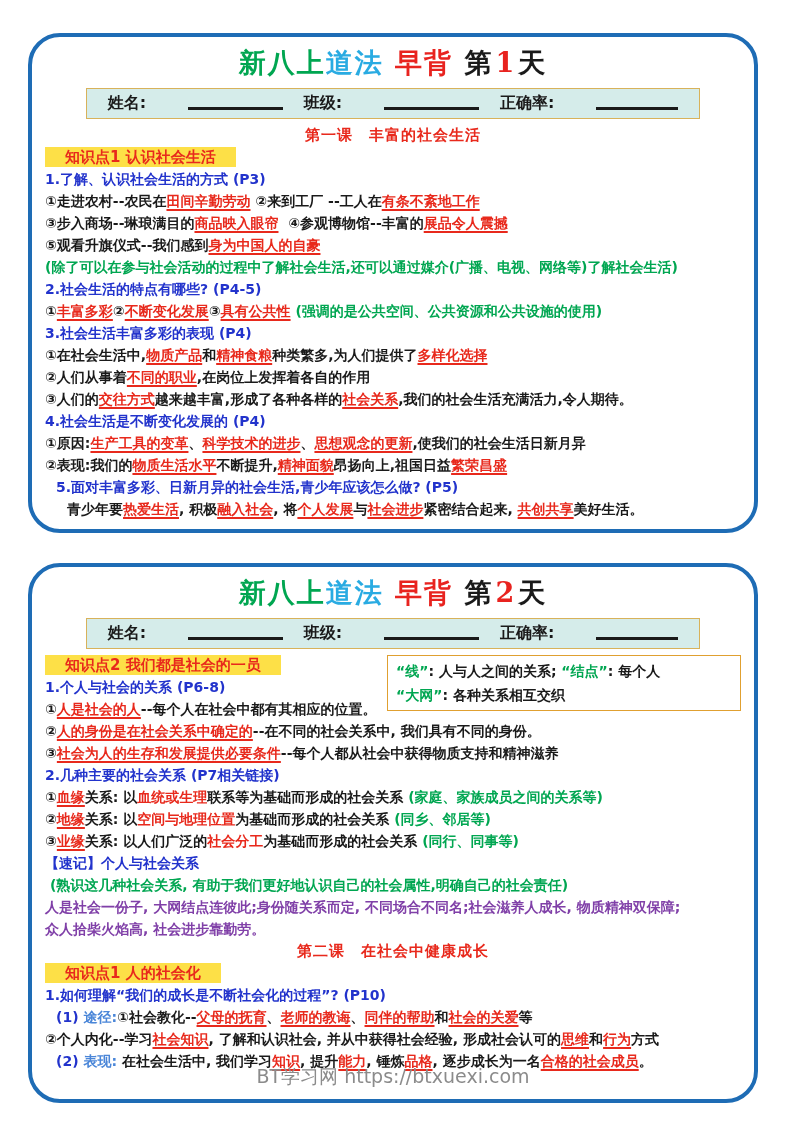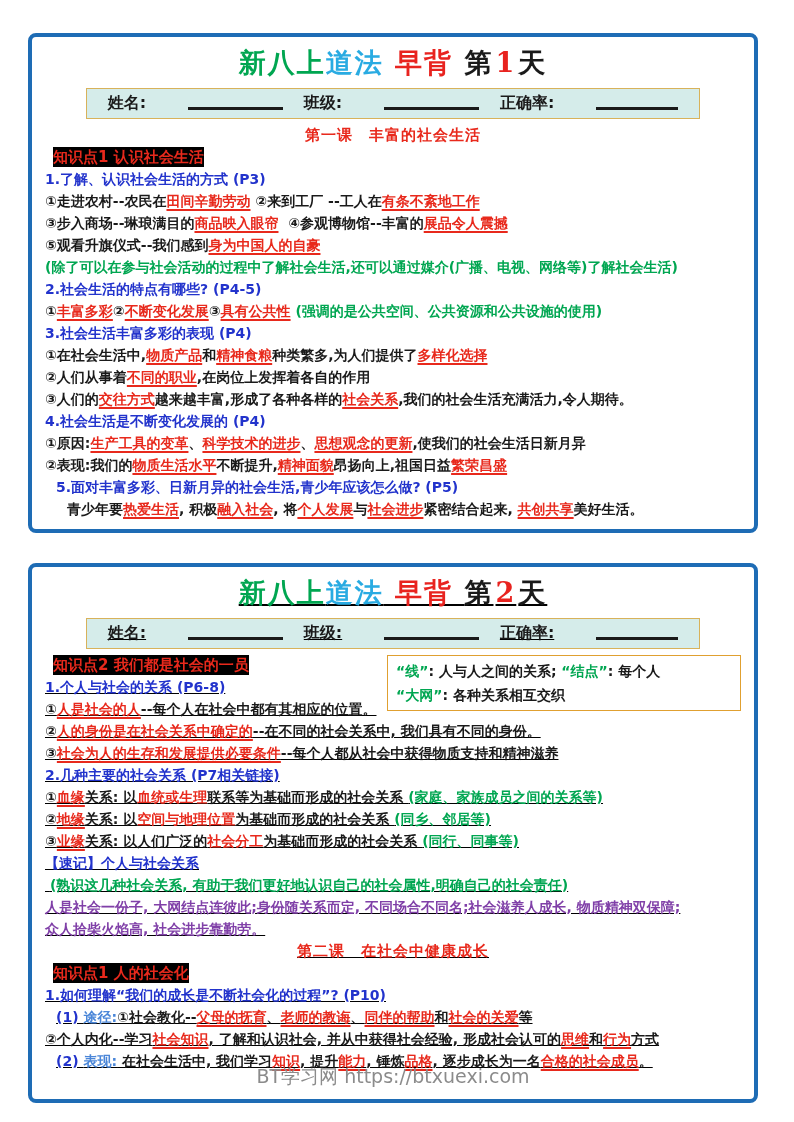--- a/index.html
+++ b/index.html
@@ -1,40 +1,40 @@
 <!DOCTYPE html>
 <html><head>
 <meta charset="utf-8">
 <style>
   html,body{margin:0;padding:0;background:#ffffff;}
   .page{position:relative;width:794px;height:1122px;background:#fff;overflow:hidden;
         font-family:"DejaVu Sans","Liberation Sans",sans-serif;}
-  .panel{position:absolute;left:28px;width:730px;border:4px solid #1e6cb5;border-radius:8px;
+  .panel{position:absolute;left:28px;width:730px;border:4px solid #1e6cb5;border-radius:32px;
          background:#fff;box-sizing:border-box;padding:4px 8px 6px;}
   .panel1{top:33px;height:500px;}
-  .panel2{top:563px;height:540px;text-decoration:underline;}
+  .panel2{top:563px;height:540px;}
   .title{text-align:center;font-size:27px;font-weight:800;letter-spacing:2px;margin-top:4px;white-space:pre-wrap;}
   .c-tg{color:#00a651}.c-tlb{color:#29abe2}.c-tr{color:#e8231f}.c-tk{color:#1a1a1a}
   .c-tnum{color:#e8231f;font-family:"DejaVu Serif","Liberation Serif",serif;font-weight:700;padding:0 2px;}
   .formbar{margin:7px 46px 4px;background:#d5ecea;border:1.5px solid #d8b25a;height:29px;
            display:flex;align-items:center;justify-content:space-evenly;font-size:16px;font-weight:700;color:#1a1a1a;}
   .fgroup{display:flex;gap:37px;}
   .blank{display:inline-block;border-bottom:3px solid #1a1a1a;height:14px;margin-left:5px;}
   .blank.w1{width:95px}.blank.w2{width:95px}.blank.w3{width:82px}
   .content{padding:1px 5px 0;font-size:14px;font-weight:700;color:#1a1a1a;}
   .line{line-height:22px;min-height:22px;white-space:pre-wrap;}
   .line.center{text-align:center;font-size:15px;letter-spacing:1px;}
   .c-k{color:#1a1a1a}
   .c-r{color:#e8291c}
   .c-ru{color:#e8291c;text-decoration:underline;text-decoration-thickness:1.5px;text-underline-offset:3px;}
   .c-b{color:#2233cc}
   .c-g{color:#00a651}
   .c-p{color:#8040a8}
   .c-t{color:#4a86d8}
-  .c-hl{color:#e8291c;background:#000000;padding:1px 0;font-size:15px;margin-left:8px;}
+  .c-hl{color:#e8291c;background:#fde047;padding:1px 20px;font-size:15px;}
   .sidebox{float:right;width:354px;border:1.5px solid #e0a030;padding:3px 8px;margin:1px 0 4px 10px;
            box-sizing:border-box;background:#fff;}
   .sidebox .line{line-height:24px;}
   .footer{position:absolute;left:0;right:0;bottom:9px;text-align:center;color:#8b8b8b;
           font-size:19px;font-weight:400;}
 </style>
 </head>
 <body>
 
 <div class="page">

